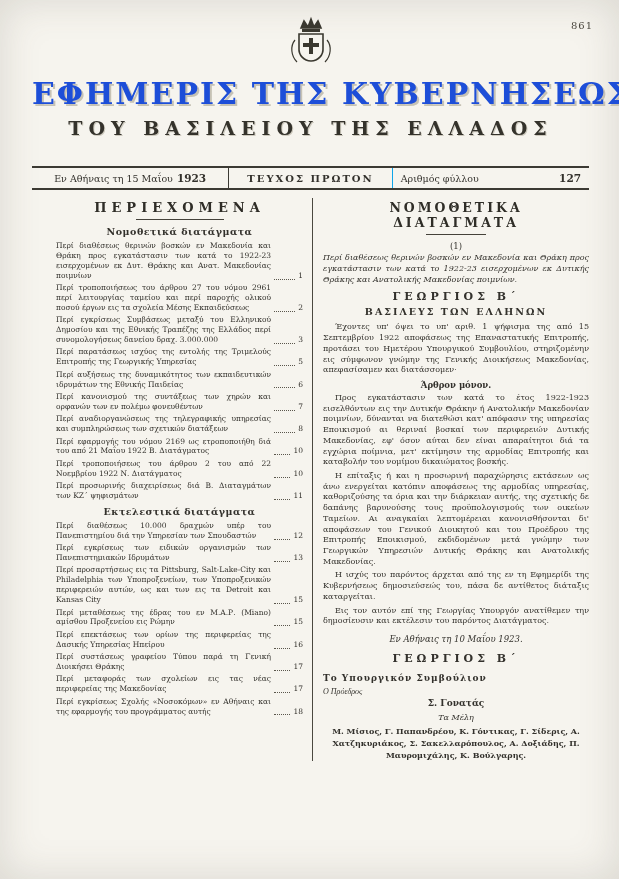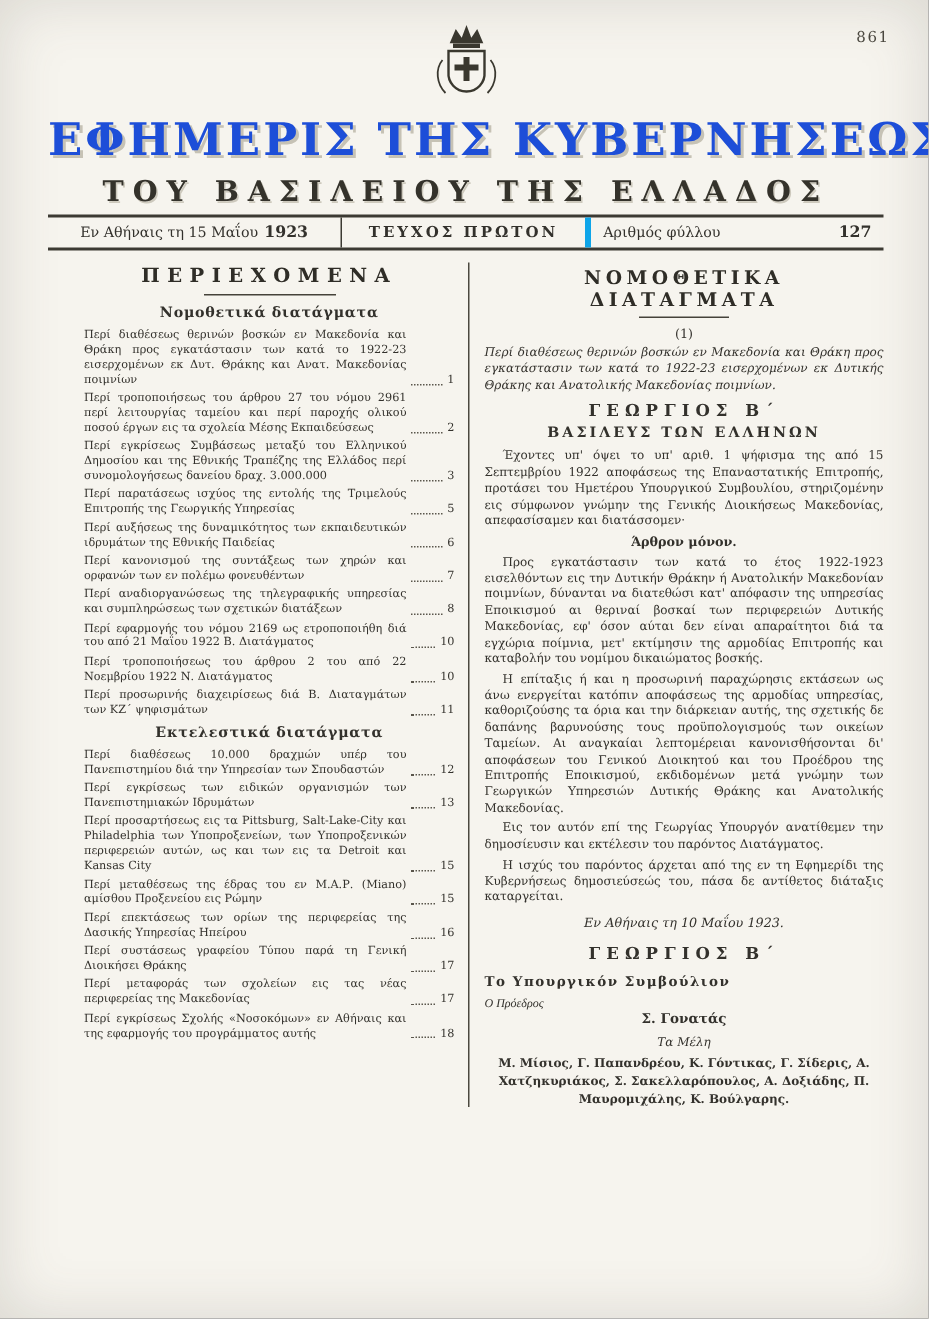--- a/index.html
+++ b/index.html
@@ -29,30 +29,30 @@
   }
   .subtitle {
     margin-top:6px;
     font-size:19px; font-weight:700; letter-spacing:6px;
     color:#34322b; text-shadow:1px 1px 0 #cdc9bd;
     white-space:nowrap;
   }
 
   
   .issue-bar {
-    margin-top:4px;
+    margin-top:27px;
     border-top:2px solid #3c3a33;
     border-bottom:2px solid #3c3a33;
     display:flex; align-items:stretch;
     font-size:9.5px;
   }
   .issue-cell { padding:4px 8px; display:flex; align-items:center; }
   .issue-date { flex:1; justify-content:center; }
   .issue-volume {
-    border-left:1px solid #3c3a33; border-right:4px solid #0ea5e9;
+    border-left:1px solid #3c3a33; border-right:1px solid #0ea5e9;
     padding:4px 18px; font-weight:700; letter-spacing:2px; font-size:10px;
   }
   .issue-number { flex:1; justify-content:space-between; }
   .bold-val { font-weight:700; margin-left:4px; font-size:10.5px; }
 
   
   .columns { display:flex; margin-top:8px; align-items:stretch;margin-left:24px; }
   .col-left  { width:256px; padding-right:9px; }
   .col-right { flex:1; border-left:1px solid #4b483f; padding-left:10px; }
 
@@ -273,22 +273,22 @@
       <div class="ornament small"></div>
       <div class="item-number">(1)</div>
       <p class="decree-title">Περί διαθέσεως θερινών βοσκών εν Μακεδονία και Θράκη προς εγκατάστασιν των κατά το 1922-23 εισερχομένων εκ Δυτικής Θράκης και Ανατολικής Μακεδονίας ποιμνίων.</p>
       <div class="royal-name">ΓΕΩΡΓΙΟΣ Β΄</div>
       <div class="royal-title">ΒΑΣΙΛΕΥΣ ΤΩΝ ΕΛΛΗΝΩΝ</div>
       <p class="preamble">Έχοντες υπ' όψει το υπ' αριθ. 1 ψήφισμα της από 15 Σεπτεμβρίου 1922 αποφάσεως της Επαναστατικής Επιτροπής, προτάσει του Ημετέρου Υπουργικού Συμβουλίου, στηριζομένην εις σύμφωνον γνώμην της Γενικής Διοικήσεως Μακεδονίας, απεφασίσαμεν και διατάσσομεν·</p>
       <div class="article-heading">Άρθρον μόνον.</div>
       <div id="paras-root">
           <p class="body-para">Προς εγκατάστασιν των κατά το έτος 1922-1923 εισελθόντων εις την Δυτικήν Θράκην ή Ανατολικήν Μακεδονίαν ποιμνίων, δύνανται να διατεθώσι κατ' απόφασιν της υπηρεσίας Εποικισμού αι θεριναί βοσκαί των περιφερειών Δυτικής Μακεδονίας, εφ' όσον αύται δεν είναι απαραίτητοι διά τα εγχώρια ποίμνια, μετ' εκτίμησιν της αρμοδίας Επιτροπής και καταβολήν του νομίμου δικαιώματος βοσκής.</p>
           <p class="body-para">Η επίταξις ή και η προσωρινή παραχώρησις εκτάσεων ως άνω ενεργείται κατόπιν αποφάσεως της αρμοδίας υπηρεσίας, καθοριζούσης τα όρια και την διάρκειαν αυτής, της σχετικής δε δαπάνης βαρυνούσης τους προϋπολογισμούς των οικείων Ταμείων. Αι αναγκαίαι λεπτομέρειαι κανονισθήσονται δι' αποφάσεων του Γενικού Διοικητού και του Προέδρου της Επιτροπής Εποικισμού, εκδιδομένων μετά γνώμην των Γεωργικών Υπηρεσιών Δυτικής Θράκης και Ανατολικής Μακεδονίας.</p>
+          <p class="body-para">Η ισχύς του παρόντος άρχεται από της εν τη Εφημερίδι της Κυβερνήσεως δημοσιεύσεώς του, πάσα δε αντίθετος διάταξις καταργείται.</p>
           <p class="body-para">Εις τον αυτόν επί της Γεωργίας Υπουργόν ανατίθεμεν την δημοσίευσιν και εκτέλεσιν του παρόντος Διατάγματος.</p>
-          <p class="body-para">Η ισχύς του παρόντος άρχεται από της εν τη Εφημερίδι της Κυβερνήσεως δημοσιεύσεώς του, πάσα δε αντίθετος διάταξις καταργείται.</p>
         </div>
       <div class="date-line">Εν Αθήναις τη 10 Μαΐου 1923.</div>
       <div class="signature">ΓΕΩΡΓΙΟΣ Β΄</div>
       <div class="council-heading">Το Υπουργικόν Συμβούλιον</div>
       <div class="president-label">Ο Πρόεδρος</div>
       <div class="president-name">Σ. Γονατάς</div>
       <div class="members-label">Τα Μέλη</div>
       <div class="members">Μ. Μίσιος, Γ. Παπανδρέου, Κ. Γόντικας, Γ. Σίδερις, Α. Χατζηκυριάκος, Σ. Σακελλαρόπουλος, Α. Δοξιάδης, Π. Μαυρομιχάλης, Κ. Βούλγαρης.</div>
     </div>
 

